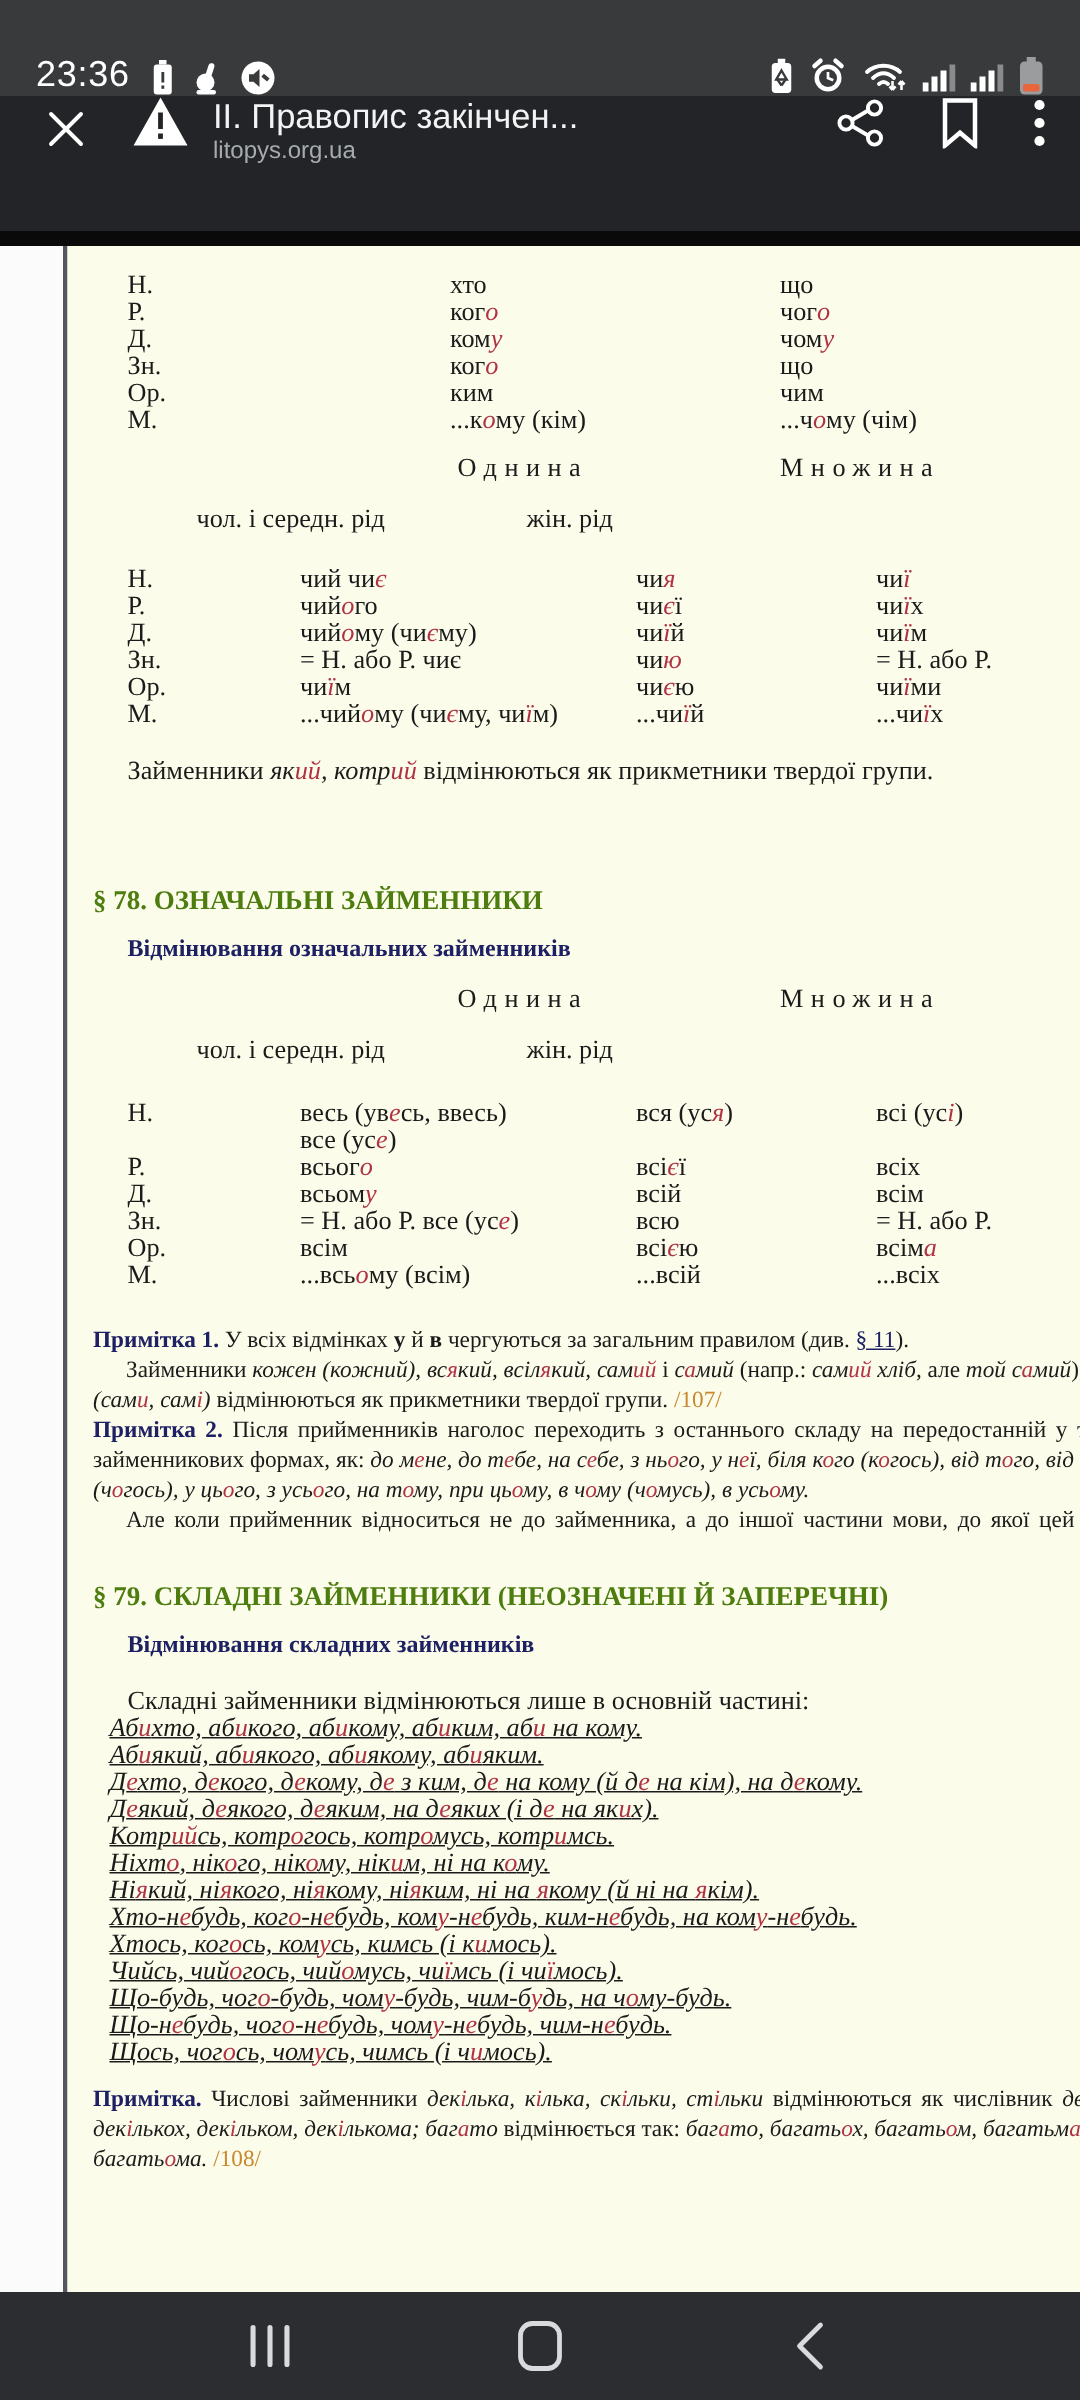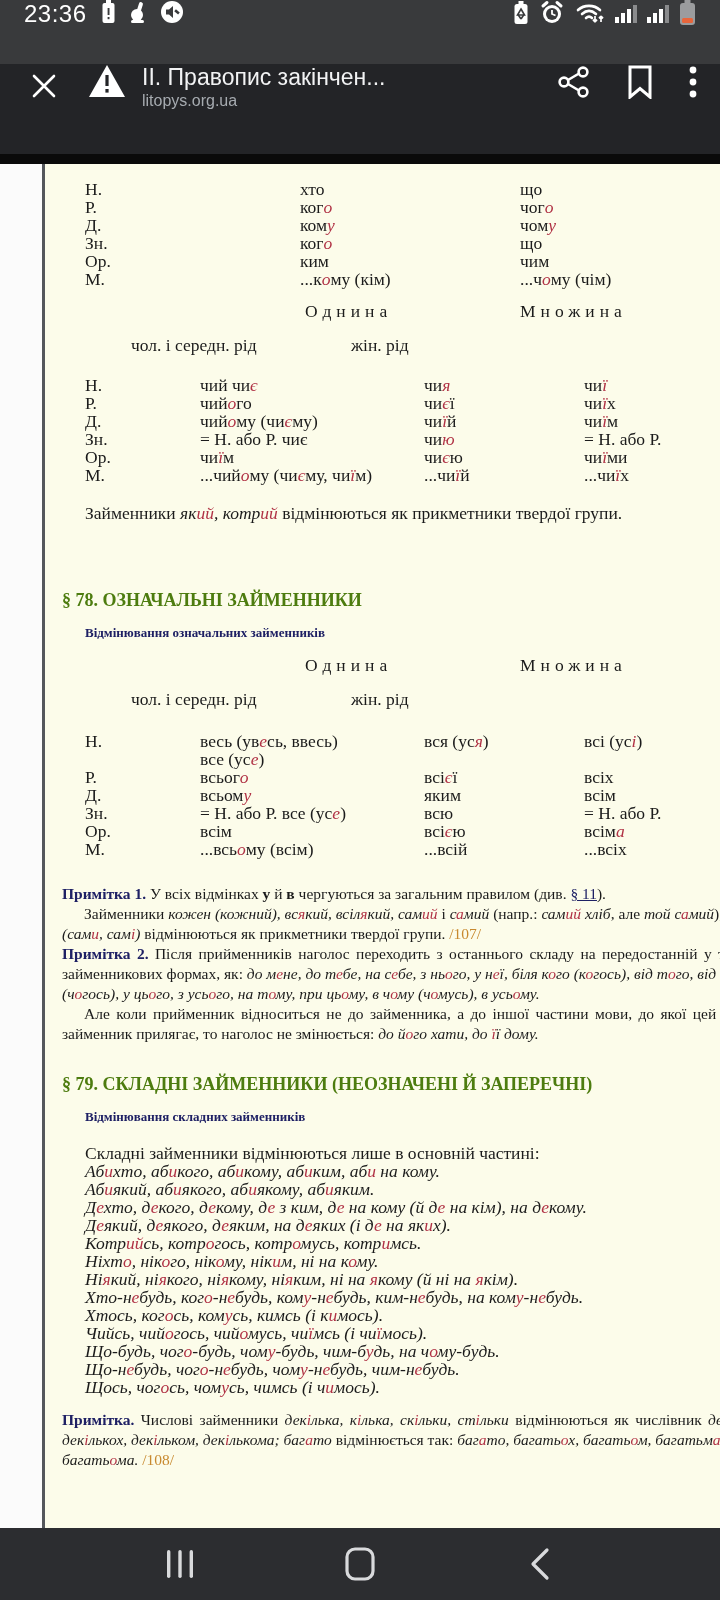--- a/index.html
+++ b/index.html
@@ -1,20 +1,20 @@
 <!DOCTYPE html>
 <html lang="uk"><head>
 <meta charset="utf-8">
 <style>
   html,body{margin:0;padding:0;}
   body{width:720px;height:1600px;background:#000;font-family:"Liberation Serif","DejaVu Serif",serif;}
   .screen{width:720px;height:1600px;display:flex;flex-direction:column;overflow:hidden;}
 
   
-  .status-bar{height:64px;background:#393a3c;color:#fff;display:flex;align-items:flex-start;
+  .status-bar{height:64px;background:#393a3c;color:#fff;display:flex;align-items:flex-end;
     padding:0 24px;font-family:"Liberation Sans","DejaVu Sans",sans-serif;flex:0 0 auto;}
   .sb-time{font-size:24px;font-weight:400;letter-spacing:0.5px;}
   .sb-left{display:flex;align-items:center;gap:12px;margin-left:14px;}
   .sb-right{display:flex;align-items:center;gap:10px;margin-left:auto;}
   .sb-ic{display:flex;align-items:center;}
 
   
   .browser-header{height:90px;background:#232427;display:flex;align-items:flex-start;
     padding:0 22px;font-family:"Liberation Sans","DejaVu Sans",sans-serif;flex:0 0 auto;}
   .bh-close{width:44px;height:44px;display:flex;align-items:center;justify-content:center;}
@@ -45,34 +45,34 @@
   .num .pl{letter-spacing:5px;}
   .num1{margin-top:14px;}
   .gen{margin-left:23px;line-height:18px;white-space:nowrap;}
   .gen .ca{display:inline-block;width:220px;margin-left:46px;}
   .gen1{margin-top:16px;}
   .tbl.t2{margin-top:22px;}
   .para{margin:20px 0 0 23px;line-height:18px;white-space:nowrap;}
 
   .sec{margin:0;color:#4d7c0f;font-size:18px;font-weight:bold;line-height:20px;white-space:nowrap;}
   .sec78{margin-top:68px;}
-  .sub{margin:14px 0 0 23px;color:#1e2064;font-size:13px;font-weight:bold;line-height:18px;white-space:nowrap;}
+  .sub{margin:14px 0 0 23px;color:#1e2064;font-size:16px;font-weight:bold;line-height:18px;white-space:nowrap;}
   .num2{margin-top:14px;}
   .gen2{margin-top:16px;}
   .tbl.t3{margin-top:24px;}
 
   .note{font-size:15.5px;line-height:20px;}
   .note .line{white-space:nowrap;}
   .note .ind{padding-left:22px;}
   .note .just{word-spacing:2.5px;}
   .note1{margin-top:26px;}
   .note2{margin-top:0;}
   .sec79{margin-top:30px;}
   .intro{margin:18px 0 0 23px;line-height:18px;white-space:nowrap;}
-  .list{margin-left:23px;}
+  .list{margin-left:11px;text-decoration:underline;}
   .list .line{line-height:18px;white-space:nowrap;}
   .note3{margin-top:14px;}
 
   
   .r{color:#b03245;font-style:italic;}
   em{font-style:italic;}
   b{font-weight:bold;}
   .lab{font-weight:bold;color:#1e2064;}
   .lnk{color:#1e2064;text-decoration:underline;text-align:center;}
   .pg{color:#c8892f;}
@@ -310,21 +310,21 @@
           </div>
         <div class="row">
             <span class="lbl">Р.</span>
             <span class="ca">всьог<span class="r">о</span></span>
             <span class="cb">всі<span class="r">є</span>ї</span>
             <span>всіх</span>
           </div>
         <div class="row">
             <span class="lbl">Д.</span>
             <span class="ca">всьом<span class="r">у</span></span>
-            <span class="cb">яким</span>
+            <span class="cb">всій</span>
             <span>всім</span>
           </div>
         <div class="row">
             <span class="lbl">Зн.</span>
             <span class="ca">= Н. або Р. все (ус<span class="r">е</span>)</span>
             <span class="cb">всю</span>
             <span>= Н. або Р.</span>
           </div>
         <div class="row">
             <span class="lbl">Ор.</span>
@@ -344,21 +344,20 @@
         <div class="line"><span class="lab">Примітка 1.</span> У всіх відмінках <b>у</b> й <b>в</b> чергуються за загальним правилом (див. <span class="lnk">§ 11</span>).</div>
         <div class="line ind">Займенники <em>кожен (кожний), вс<span class="r">я</span>кий, всіл<span class="r">я</span>кий, сам<span class="r">ий</span></em> і <em>с<span class="r">а</span>мий</em> (напр.: <em>сам<span class="r">ий</span> хліб</em>, але <em>той с<span class="r">а</span>мий</em>), сам</div>
         <div class="line"><em>(сам<span class="r">и</span>, сам<span class="r">і</span>)</em> відмінюються як прикметники твердої групи. <span class="pg">/107/</span></div>
       </div>
 
       <div class="note note2">
         <div class="line just"><span class="lab">Примітка 2.</span> Після прийменників наголос переходить з останнього складу на передостанній у таких</div>
         <div class="line">займенникових формах, як: <em>до м<span class="r">е</span>не, до т<span class="r">е</span>бе, на с<span class="r">е</span>бе, з нь<span class="r">о</span>го, у н<span class="r">е</span>ї, біля к<span class="r">о</span>го (к<span class="r">о</span>гось), від т<span class="r">о</span>го, від чого</em></div>
         <div class="line"><em>(ч<span class="r">о</span>гось), у ць<span class="r">о</span>го, з усь<span class="r">о</span>го, на т<span class="r">о</span>му, при ць<span class="r">о</span>му, в ч<span class="r">о</span>му (ч<span class="r">о</span>мусь), в усь<span class="r">о</span>му.</em></div>
         <div class="line ind just">Але коли прийменник відноситься не до займенника, а до іншої частини мови, до якої цей</div>
-        <div class="line">займенник прилягає, то наголос не змінюється: <em>до й<span class="r">о</span>го хати, до <span class="r">ї</span>ї дому.</em></div>
       </div>
 
       <h2 class="sec sec79">§ 79. СКЛАДНІ ЗАЙМЕННИКИ (НЕОЗНАЧЕНІ Й ЗАПЕРЕЧНІ)</h2>
       <h3 class="sub">Відмінювання складних займенників</h3>
 
       <div class="intro">Складні займенники відмінюються лише в основній частині:</div>
       <div class="list">
         <div class="line"><em>Аб<span class="r">и</span>хто, аб<span class="r">и</span>кого, аб<span class="r">и</span>кому, аб<span class="r">и</span>ким, аб<span class="r">и</span> на кому.</em></div>
         <div class="line"><em>Аб<span class="r">и</span>який, аб<span class="r">и</span>якого, аб<span class="r">и</span>якому, аб<span class="r">и</span>яким.</em></div>
         <div class="line"><em>Д<span class="r">е</span>хто, д<span class="r">е</span>кого, д<span class="r">е</span>кому, д<span class="r">е</span> з ким, д<span class="r">е</span> на кому (й д<span class="r">е</span> на кім), на д<span class="r">е</span>кому.</em></div>

